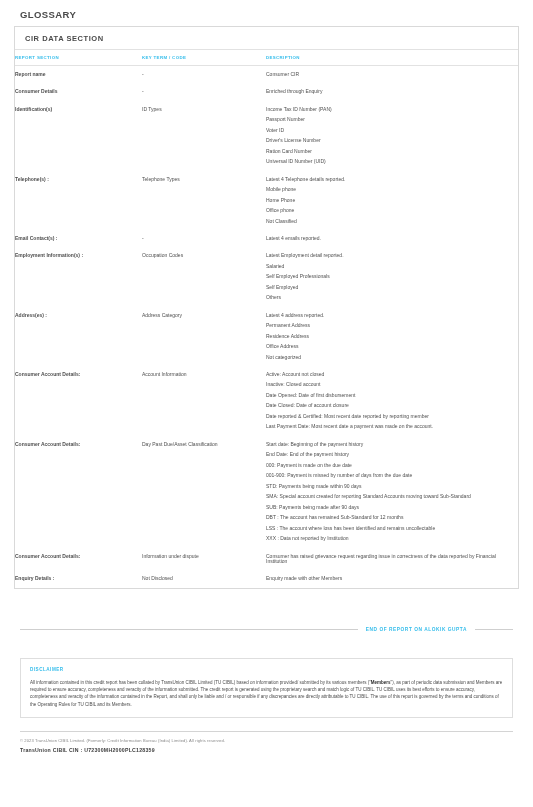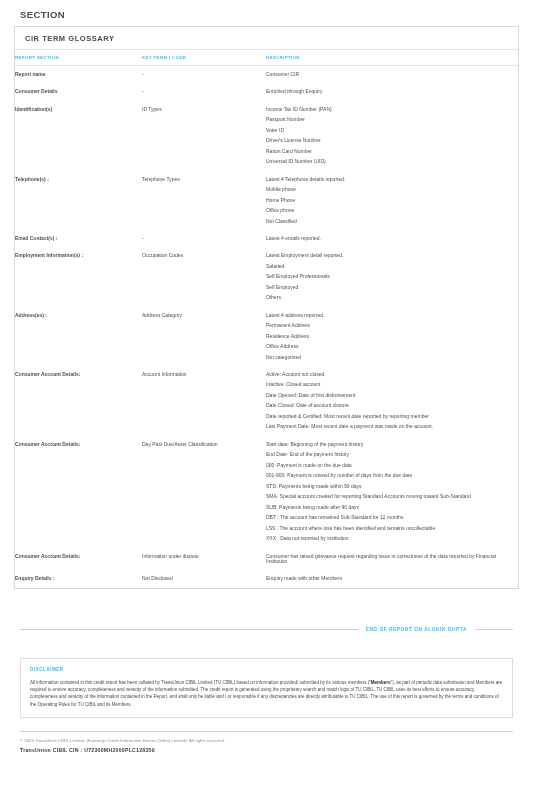--- a/index.html
+++ b/index.html
@@ -151,24 +151,24 @@
     font-weight: bold;
     color: #3c3c3c;
     letter-spacing: 0.25px;
   }
 </style>
 </head>
 <body>
 
 <div class="page">
 
-  <div class="page-title">SECTION</div>
+  <div class="page-title">GLOSSARY</div>
 
   <div class="card">
-    <div class="card-header">CIR TERM GLOSSARY</div>
+    <div class="card-header">CIR DATA SECTION</div>
 
     <table class="glossary">
       <thead>
         <tr>
           <th class="col-section">REPORT SECTION</th>
           <th class="col-key">KEY TERM / CODE</th>
           <th class="col-desc">DESCRIPTION</th>
         </tr>
       </thead>
       <tbody id="glossary-body">

